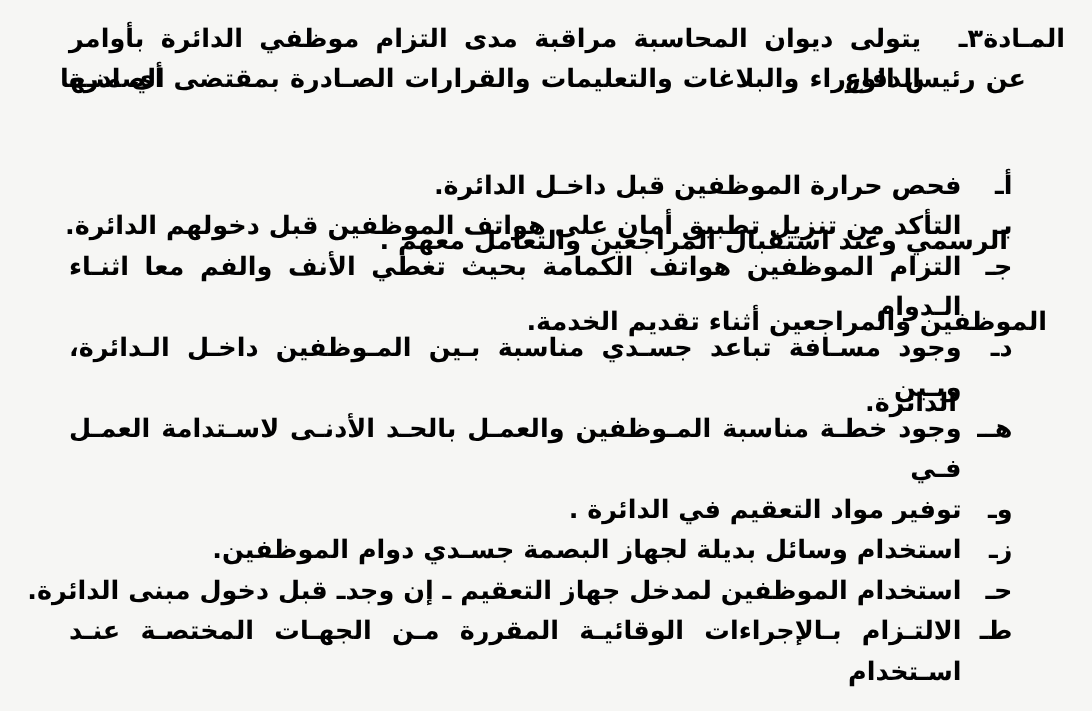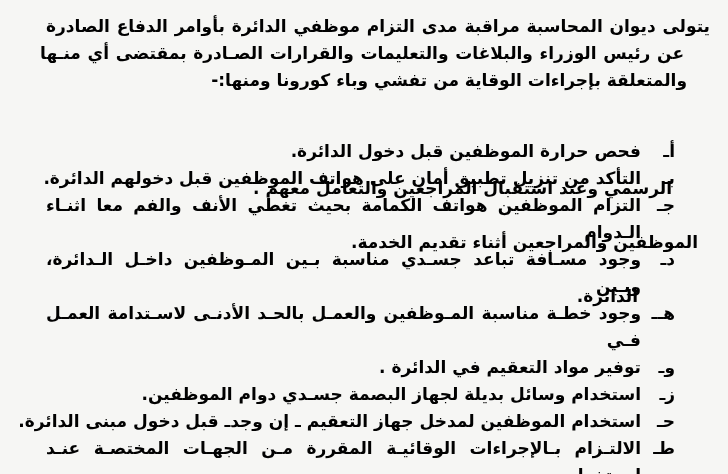--- a/index.html
+++ b/index.html
@@ -51,31 +51,29 @@
   .l-cont-right  { margin-right: 56px; }
   .l-cont-center { margin-right: 30px; margin-left: 60px; }
   .l-cont-offset { margin-right: 90px; }
 </style>
 </head>
 <body>
 
 <div id="page" style="background: rgb(246, 246, 244); color: rgb(1, 1, 1);">
   <div id="doc-body">
       <div class="line l-article">
+        <span class="marker">المـادة٣ـ</span>
         <span class="txt just">يتولى ديوان المحاسبة مراقبة مدى التزام موظفي الدائرة بأوامر الدفاع الصادرة</span>
       </div>
       <div class="line l-para">
         <span class="txt just">عن رئيس الوزراء والبلاغات والتعليمات والقرارات الصـادرة بمقتضى أي منـها</span>
       </div>
-      <div class="line l-para-end">
-        <span class="txt ragged">والمتعلقة بإجراءات الوقاية من تفشي وباء كورونا ومنها:-</span>
-      </div>
       <div class="line l-item">
         <span class="marker">أـ</span>
-        <span class="txt ragged">فحص حرارة الموظفين قبل دخول الدائرة.</span>
+        <span class="txt ragged">فحص حرارة الموظفين قبل داخـل الدائرة.</span>
       </div>
       <div class="line l-item">
         <span class="marker">بـ</span>
         <span class="txt ragged">التأكد من تنزيل تطبيق أمان على هواتف الموظفين قبل دخولهم الدائرة.</span>
       </div>
       <div class="line l-item-j">
         <span class="marker">جـ</span>
         <span class="txt just">التزام الموظفين هواتف الكمامة بحيث تغطي الأنف والفم معا اثنـاء الـدوام</span>
       </div>
       <div class="line l-cont-right">

